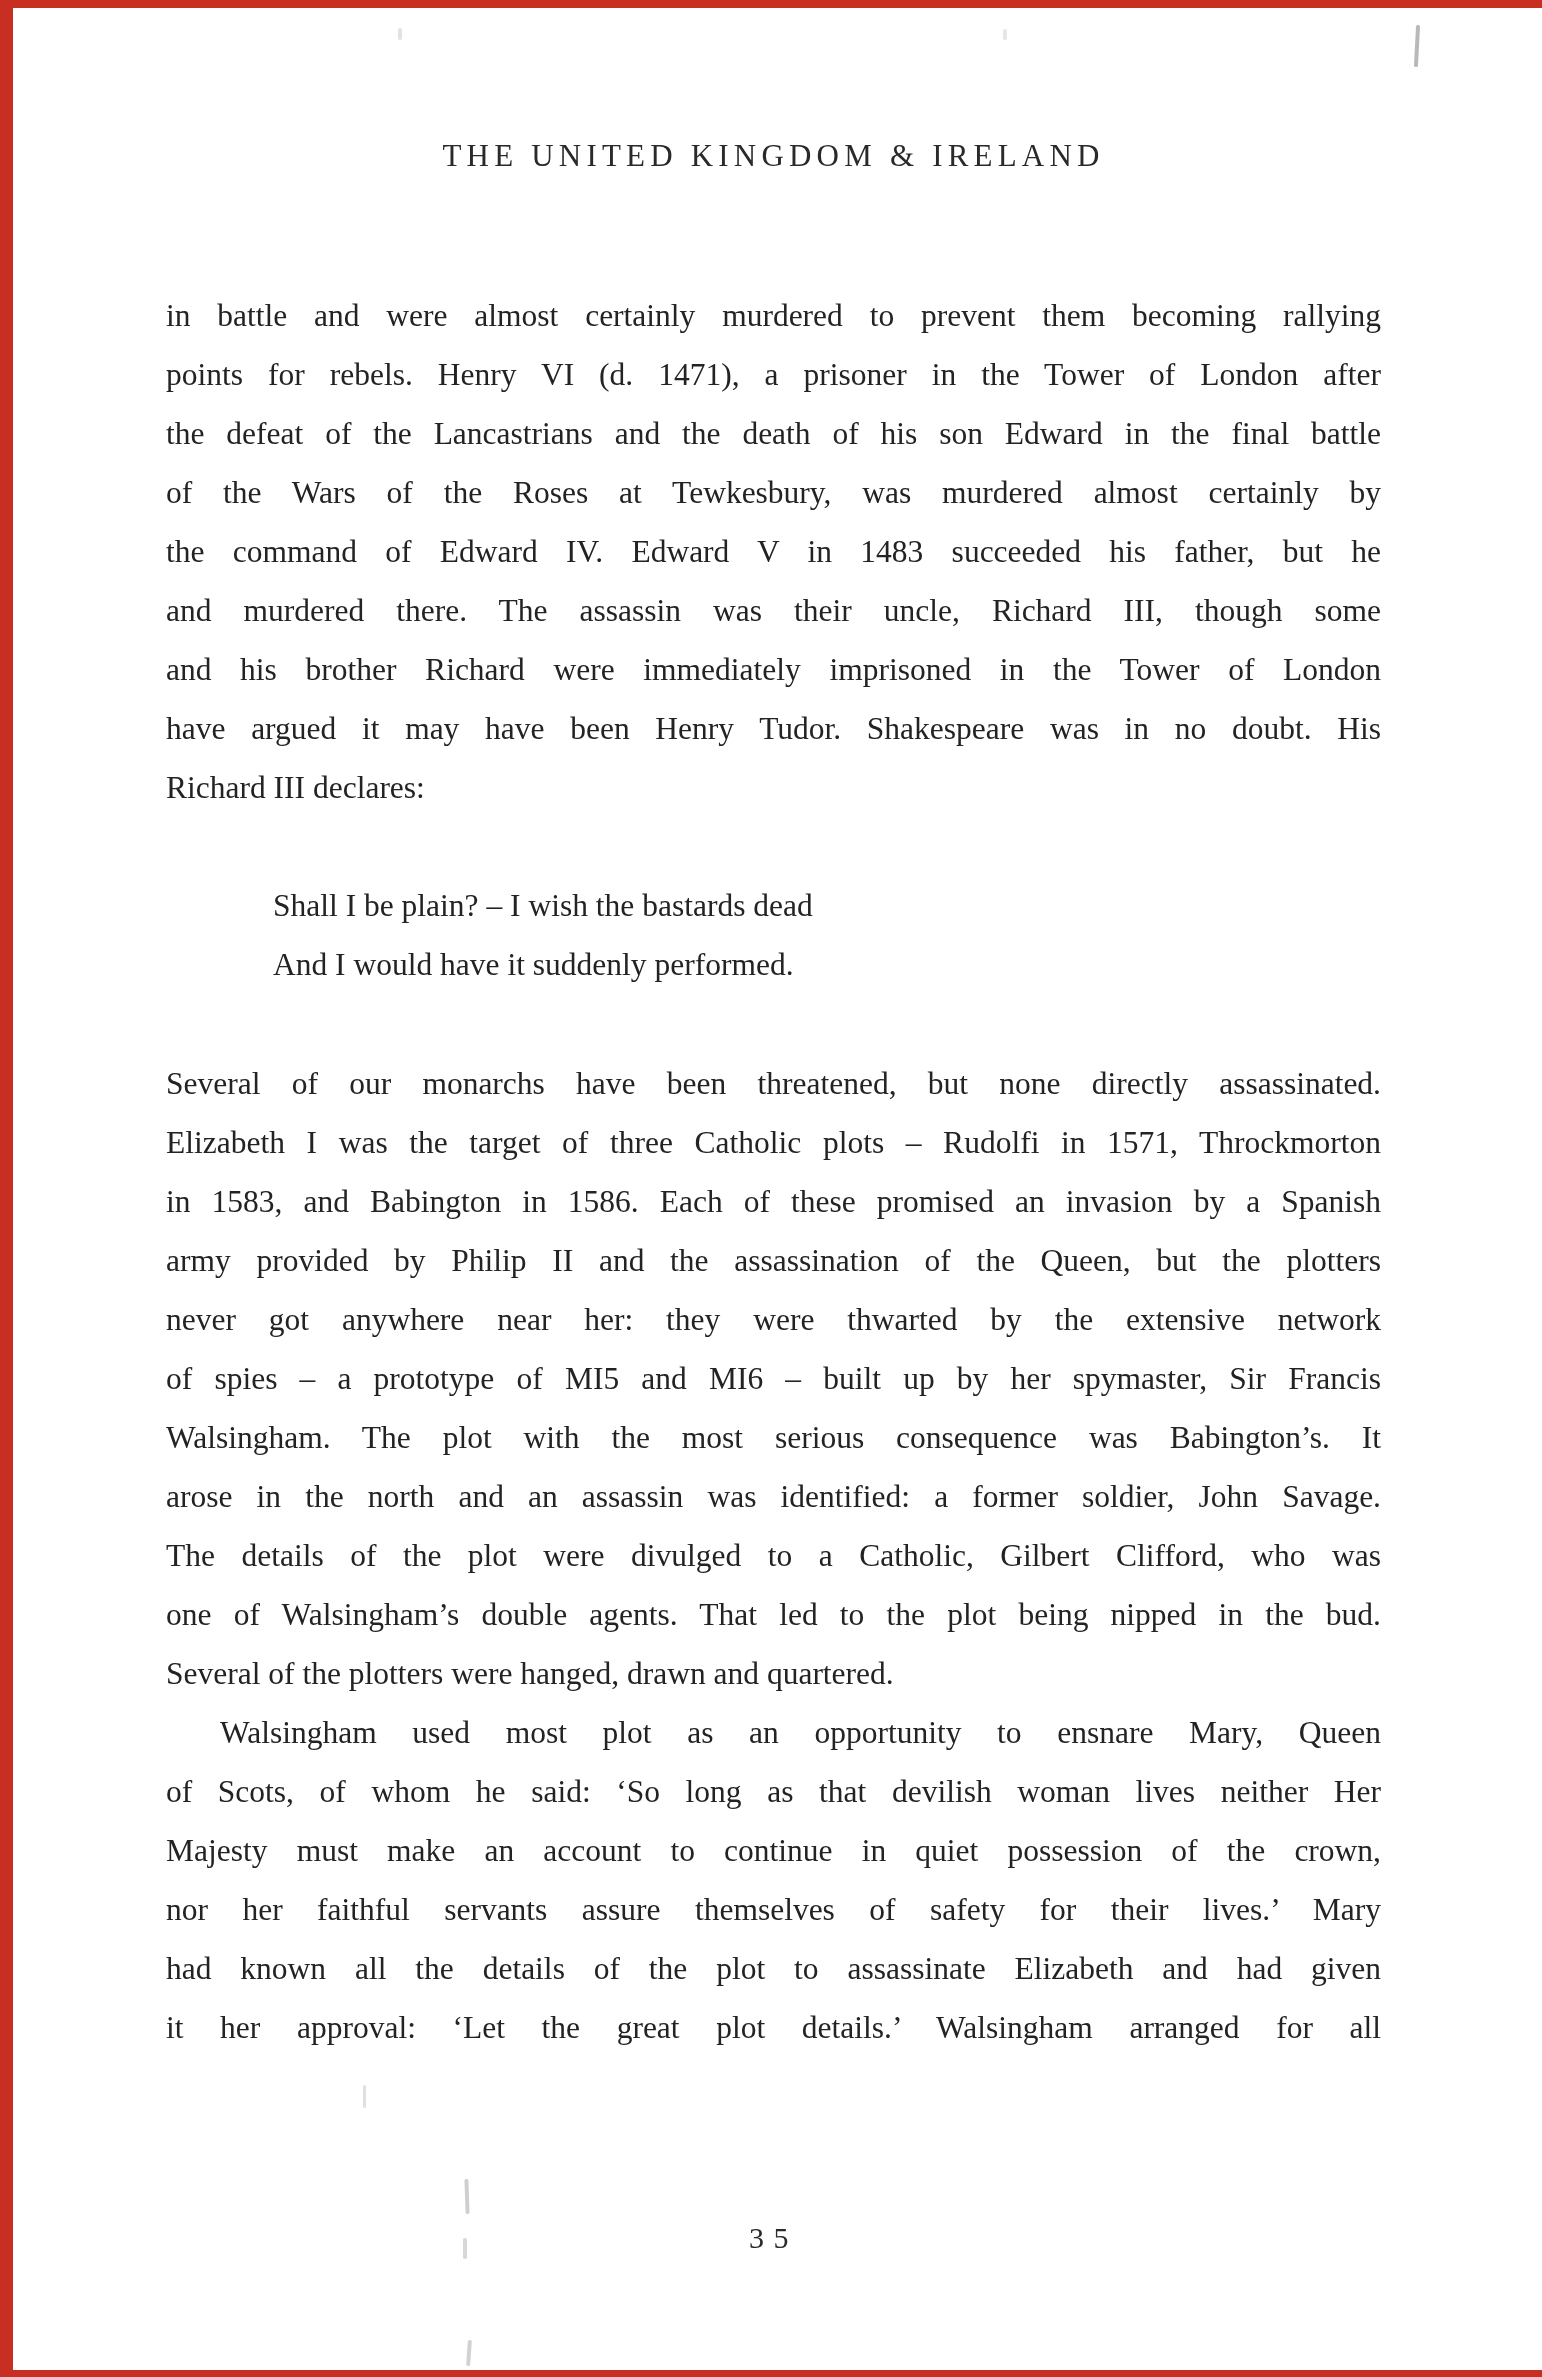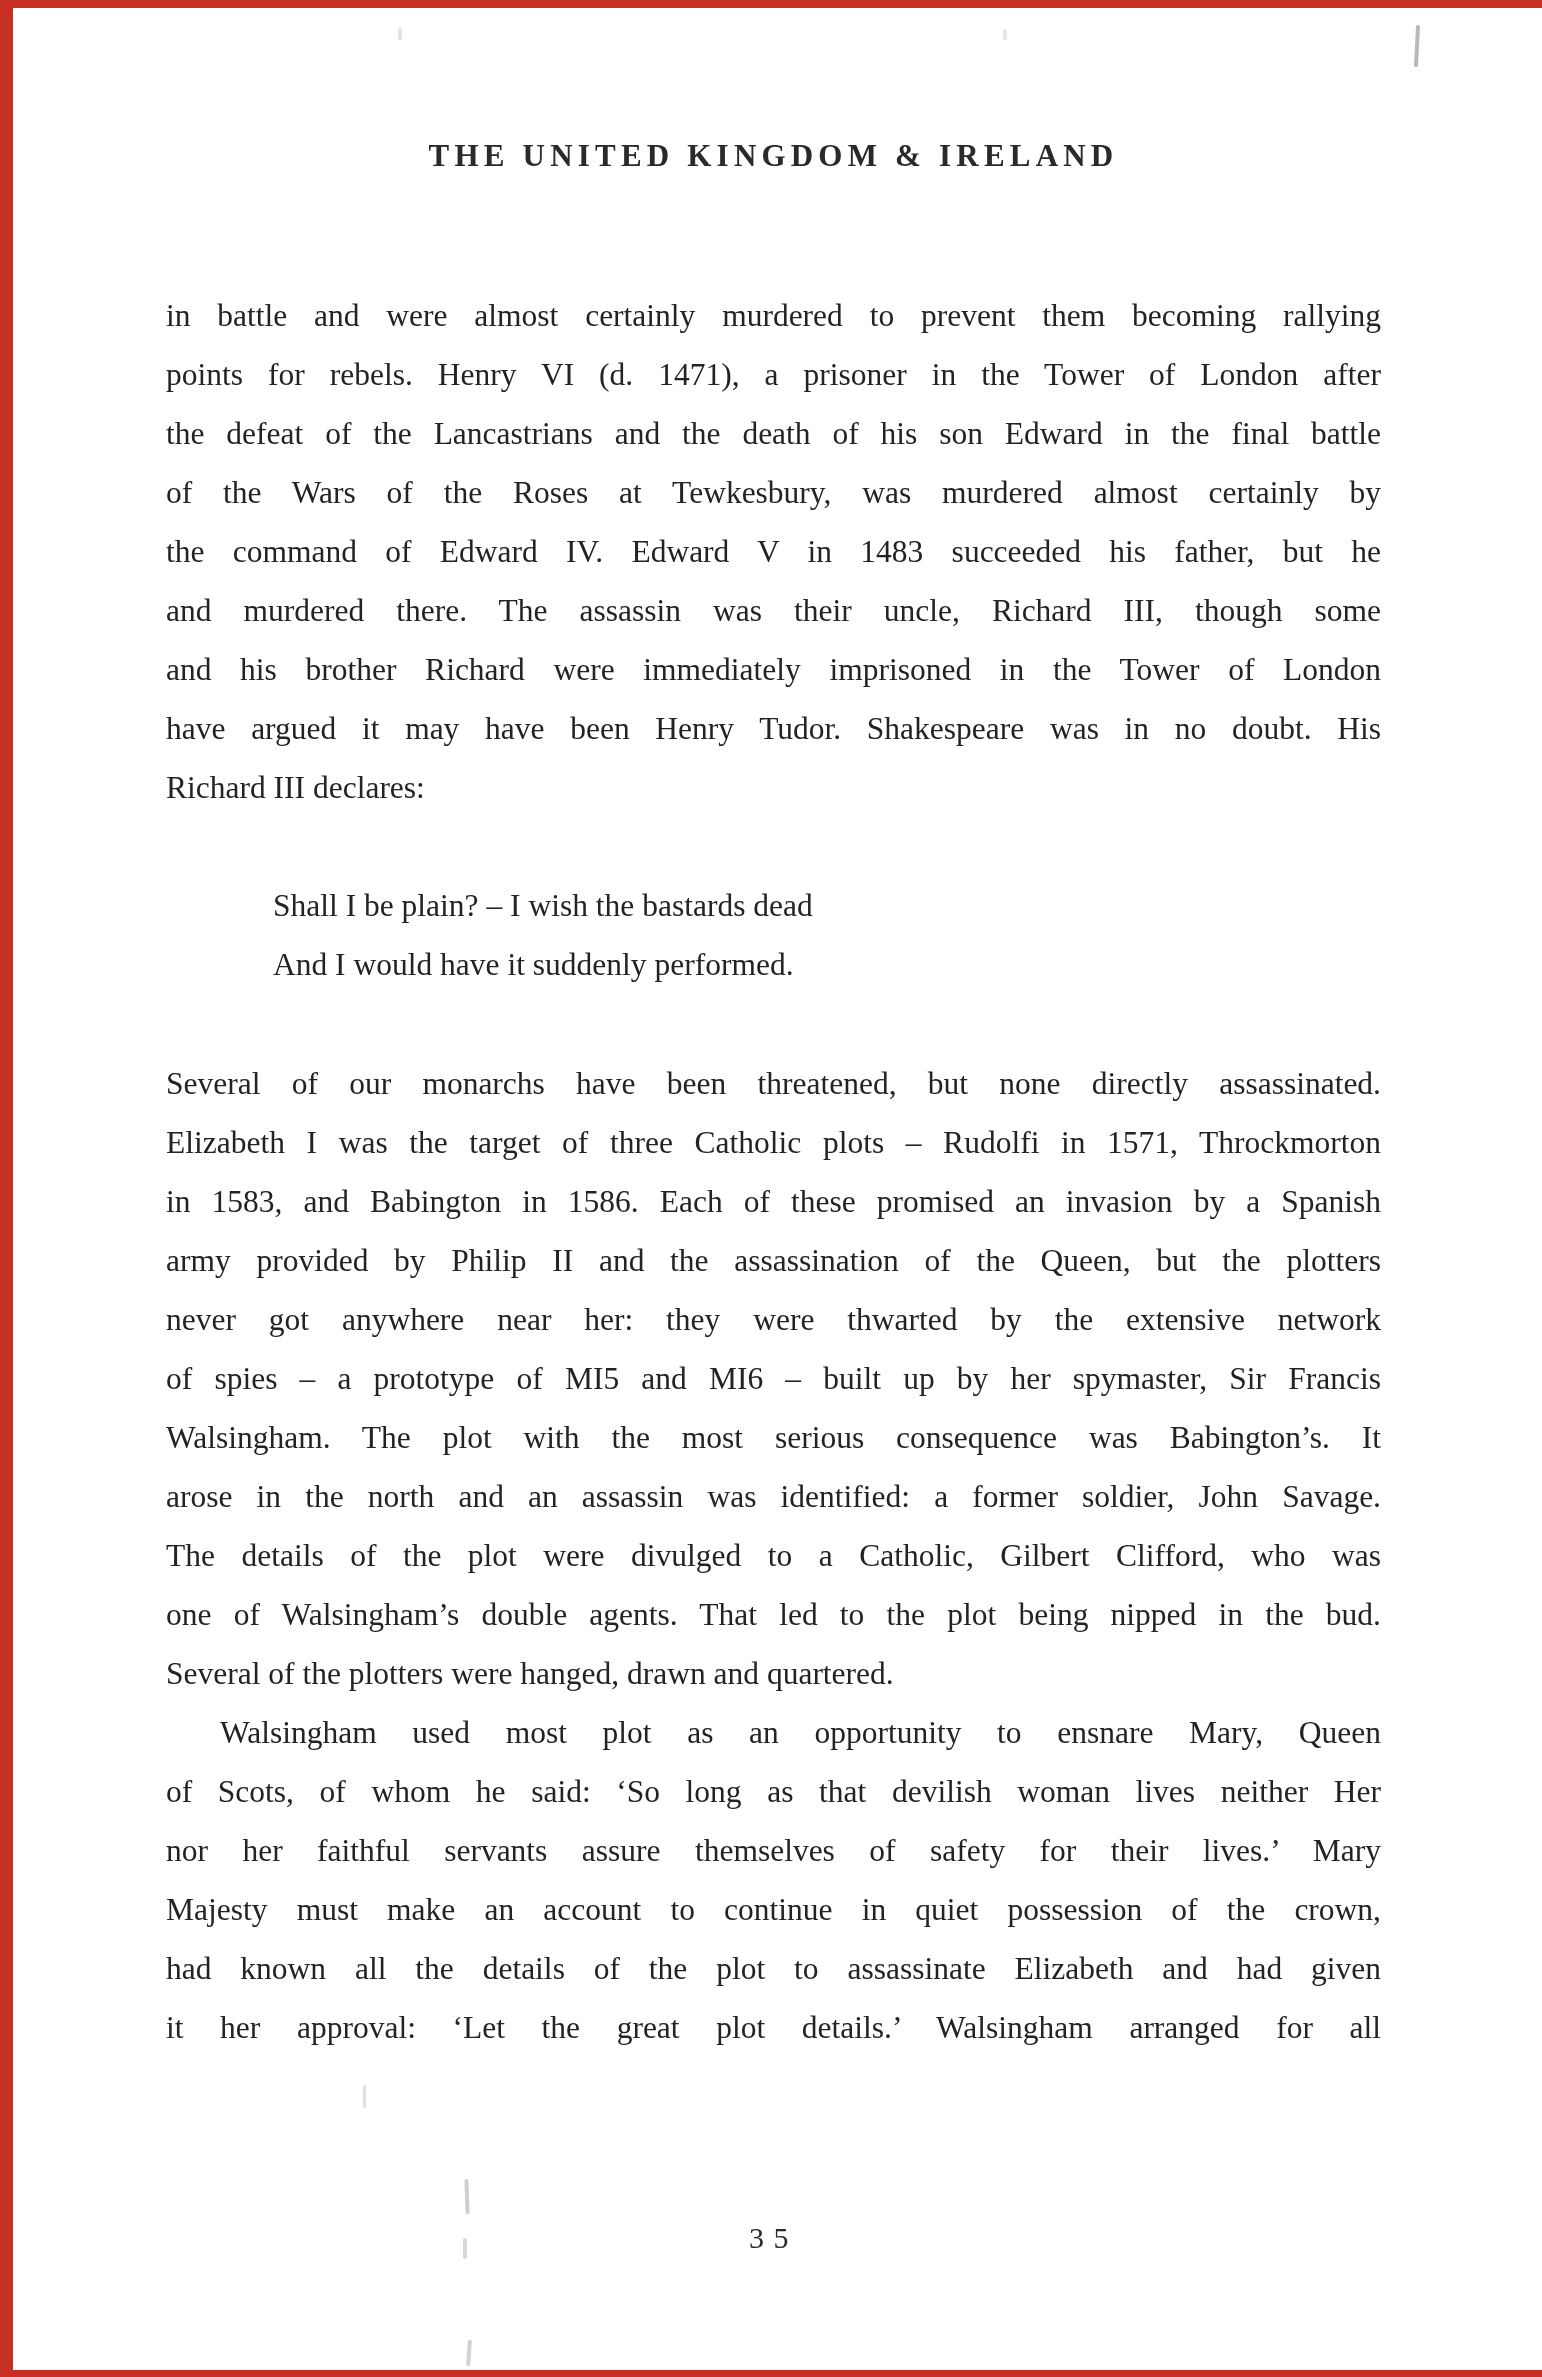--- a/index.html
+++ b/index.html
@@ -19,21 +19,20 @@
   .edge-bottom { left: 0; bottom: 0; width: 1542px; height: 7px; }
 
   .running-header {
     position: absolute;
     left: 166px; top: 138px; width: 1215px;
     text-align: center;
     font-size: 31px;
     letter-spacing: 5.2px;
     color: #2a2a2a;
     white-space: nowrap;
-    font-weight: bold;
   }
 
   .text-col {
     position: absolute;
     left: 166px; top: 286px; width: 1215px;
   }
   .para { margin: 0; }
   .line {
     font-size: 31.5px;
     line-height: 59px;
@@ -118,22 +117,22 @@
       <div class="line">Walsingham. The plot with the most serious consequence was Babington’s. It</div>
       <div class="line">arose in the north and an assassin was identified: a former soldier, John Savage.</div>
       <div class="line">The details of the plot were divulged to a Catholic, Gilbert Clifford, who was</div>
       <div class="line">one of Walsingham’s double agents. That led to the plot being nipped in the bud.</div>
       <div class="line short">Several of the plotters were hanged, drawn and quartered.</div>
     </div>
 
     <div class="para">
       <div class="line indent">Walsingham used most plot as an opportunity to ensnare Mary, Queen</div>
       <div class="line">of Scots, of whom he said: ‘So long as that devilish woman lives neither Her</div>
+      <div class="line">Majesty must make an account to continue in quiet possession of the crown,</div>
       <div class="line">nor her faithful servants assure themselves of safety for their lives.’ Mary</div>
-      <div class="line">Majesty must make an account to continue in quiet possession of the crown,</div>
       <div class="line">had known all the details of the plot to assassinate Elizabeth and had given</div>
       <div class="line">it her approval: ‘Let the great plot details.’ Walsingham arranged for all</div>
     </div>
 
   </div>
 
   <div class="page-number">35</div>
 
 </div>
 

